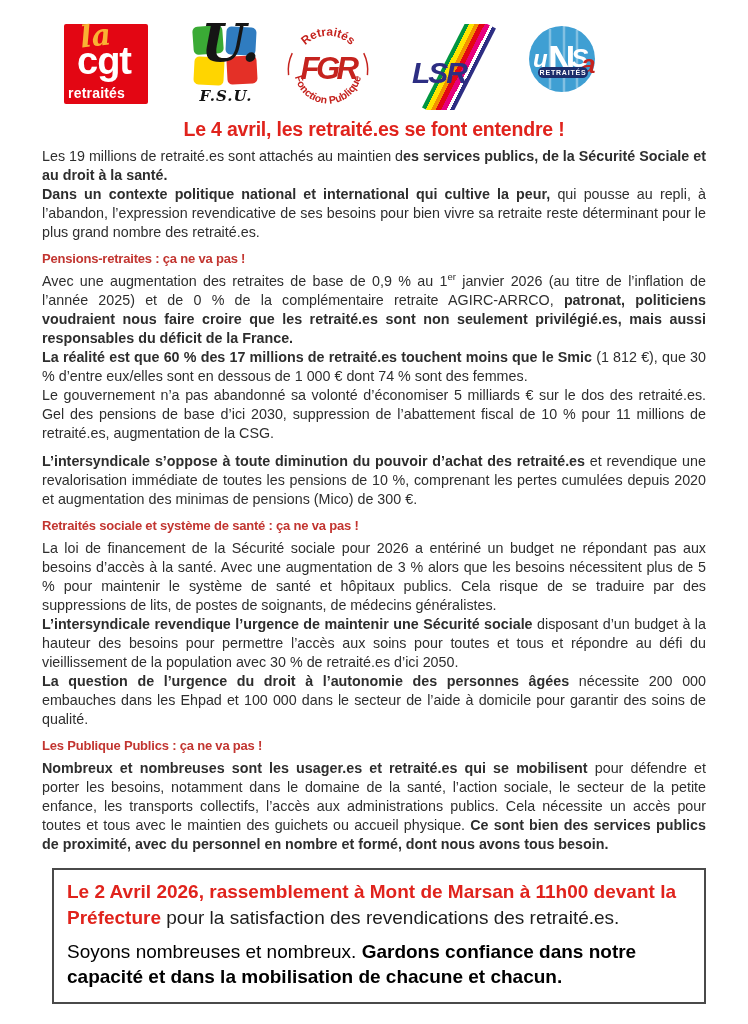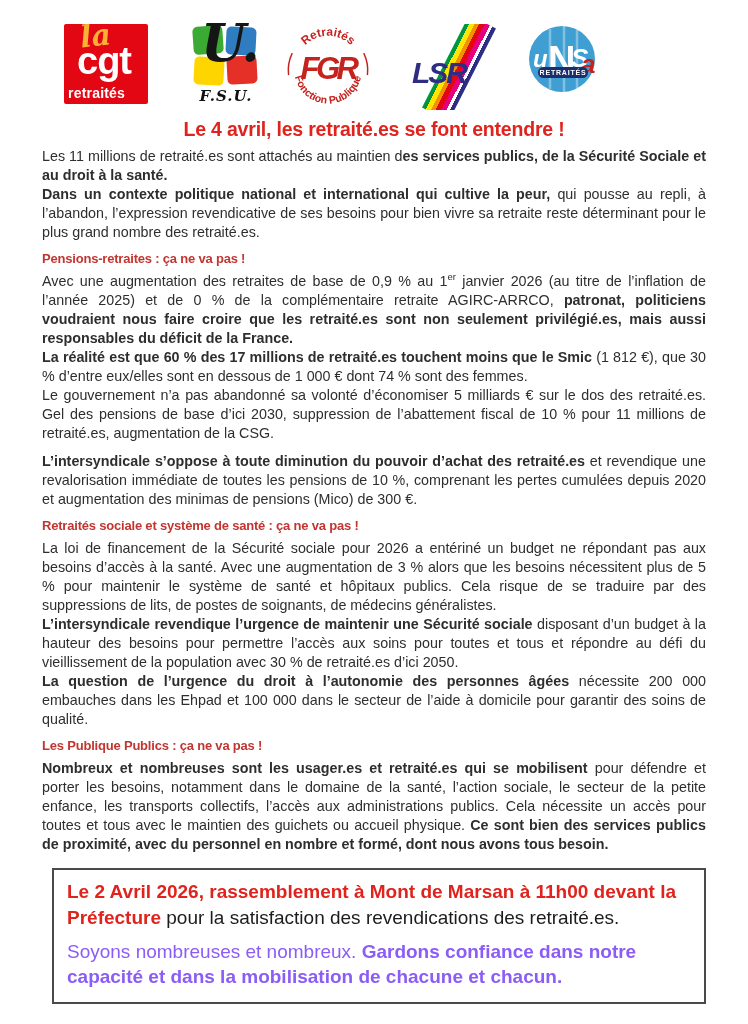--- a/index.html
+++ b/index.html
@@ -66,21 +66,21 @@
   .body{margin:0;font-size:14.3px;line-height:19px;text-align:justify;color:#2e2e2e;}
   .body .b,.callout .b{font-weight:bold;}
   .red{color:var(--title_red);}
   .gap{margin-top:9px;}
   sup{font-size:9.5px;vertical-align:super;line-height:0;}
 
   
   .callout{margin:14px 0 1px 10px;border:2px solid var(--box_border);
            padding:9px 13px 13px;}
   .callout-p1{margin:0;font-size:19px;line-height:26px;color:#1c1c1c;}
-  .callout-p2{margin:8px 0 0;font-size:19px;line-height:25px;color:#8b5cf6;}
+  .callout-p2{margin:8px 0 0;font-size:19px;line-height:25px;color:#000000;}
 </style>
 </head>
 <body>
 
 <div class="page">
 
   <div class="logos">
 
     <div class="logo-cgt">
       <span class="cgt-la">la</span>
@@ -131,21 +131,21 @@
         <text class="unsa-letter" x="47" y="45" font-size="26" font-style="italic">S</text>
         <text x="57" y="51" font-size="26" font-weight="bold" font-style="italic" fill="var(--unsa_red)">a</text>
         <rect x="14" y="45" width="50" height="11" rx="5.5" fill="var(--unsa_navy)"></rect>
         <text class="unsa-banner-text" x="39" y="53">RETRAITÉS</text>
       </svg>
     </div>
   </div>
 
   <h1 class="title">Le 4 avril, les retraité.es se font entendre !</h1>
 
-  <p class="body"><span>Les 11 millions de retraité.es sont attachés au maintien d</span><span class="b">es services publics, de la Sécurité Sociale et au droit à la santé.</span></p>
+  <p class="body"><span>Les 19 millions de retraité.es sont attachés au maintien d</span><span class="b">es services publics, de la Sécurité Sociale et au droit à la santé.</span></p>
   <p class="body"><span class="b">Dans un contexte politique national et international qui cultive la peur,</span><span> qui pousse au repli, à l’abandon, l’expression revendicative de ses besoins pour bien vivre sa retraite reste déterminant pour le plus grand nombre des retraité.es.</span></p>
 
   <h2 class="heading">Pensions-retraites : ça ne va pas !</h2>
   <p class="body"><span>Avec une augmentation des retraites de base de 0,9 % au 1</span><sup>er</sup><span> janvier 2026 (au titre de l’inflation de l’année 2025) et de 0 % de la complémentaire retraite AGIRC-ARRCO, </span><span class="b">patronat, politiciens voudraient nous faire croire que les retraité.es sont non seulement privilégié.es, mais aussi responsables du déficit de la France.</span></p>
   <p class="body"><span class="b">La réalité est que 60 % des 17 millions de retraité.es touchent moins que le Smic</span><span> (1 812 €), que 30 % d’entre eux/elles sont en dessous de 1 000 € dont 74 % sont des femmes.</span></p>
   <p class="body"><span>Le gouvernement n’a pas abandonné sa volonté d’économiser 5 milliards € sur le dos des retraité.es. Gel des pensions de base d’ici 2030, suppression de l’abattement fiscal de 10 % pour 11 millions de retraité.es, augmentation de la CSG.</span></p>
   <p class="body gap"><span class="b">L’intersyndicale s’oppose à toute diminution du pouvoir d’achat des retraité.es</span><span> et revendique une revalorisation immédiate de toutes les pensions de 10 %, comprenant les pertes cumulées depuis 2020 et augmentation des minimas de pensions (Mico) de 300 €.</span></p>
 
   <h2 class="heading">Retraités sociale et système de santé : ça ne va pas !</h2>
   <p class="body"><span>La loi de financement de la Sécurité sociale pour 2026 a entériné un budget ne répondant pas aux besoins d’accès à la santé. Avec une augmentation de 3 % alors que les besoins nécessitent plus de 5 % pour maintenir le système de santé et hôpitaux publics. Cela risque de se traduire par des suppressions de lits, de postes de soignants, de médecins généralistes.</span></p>

